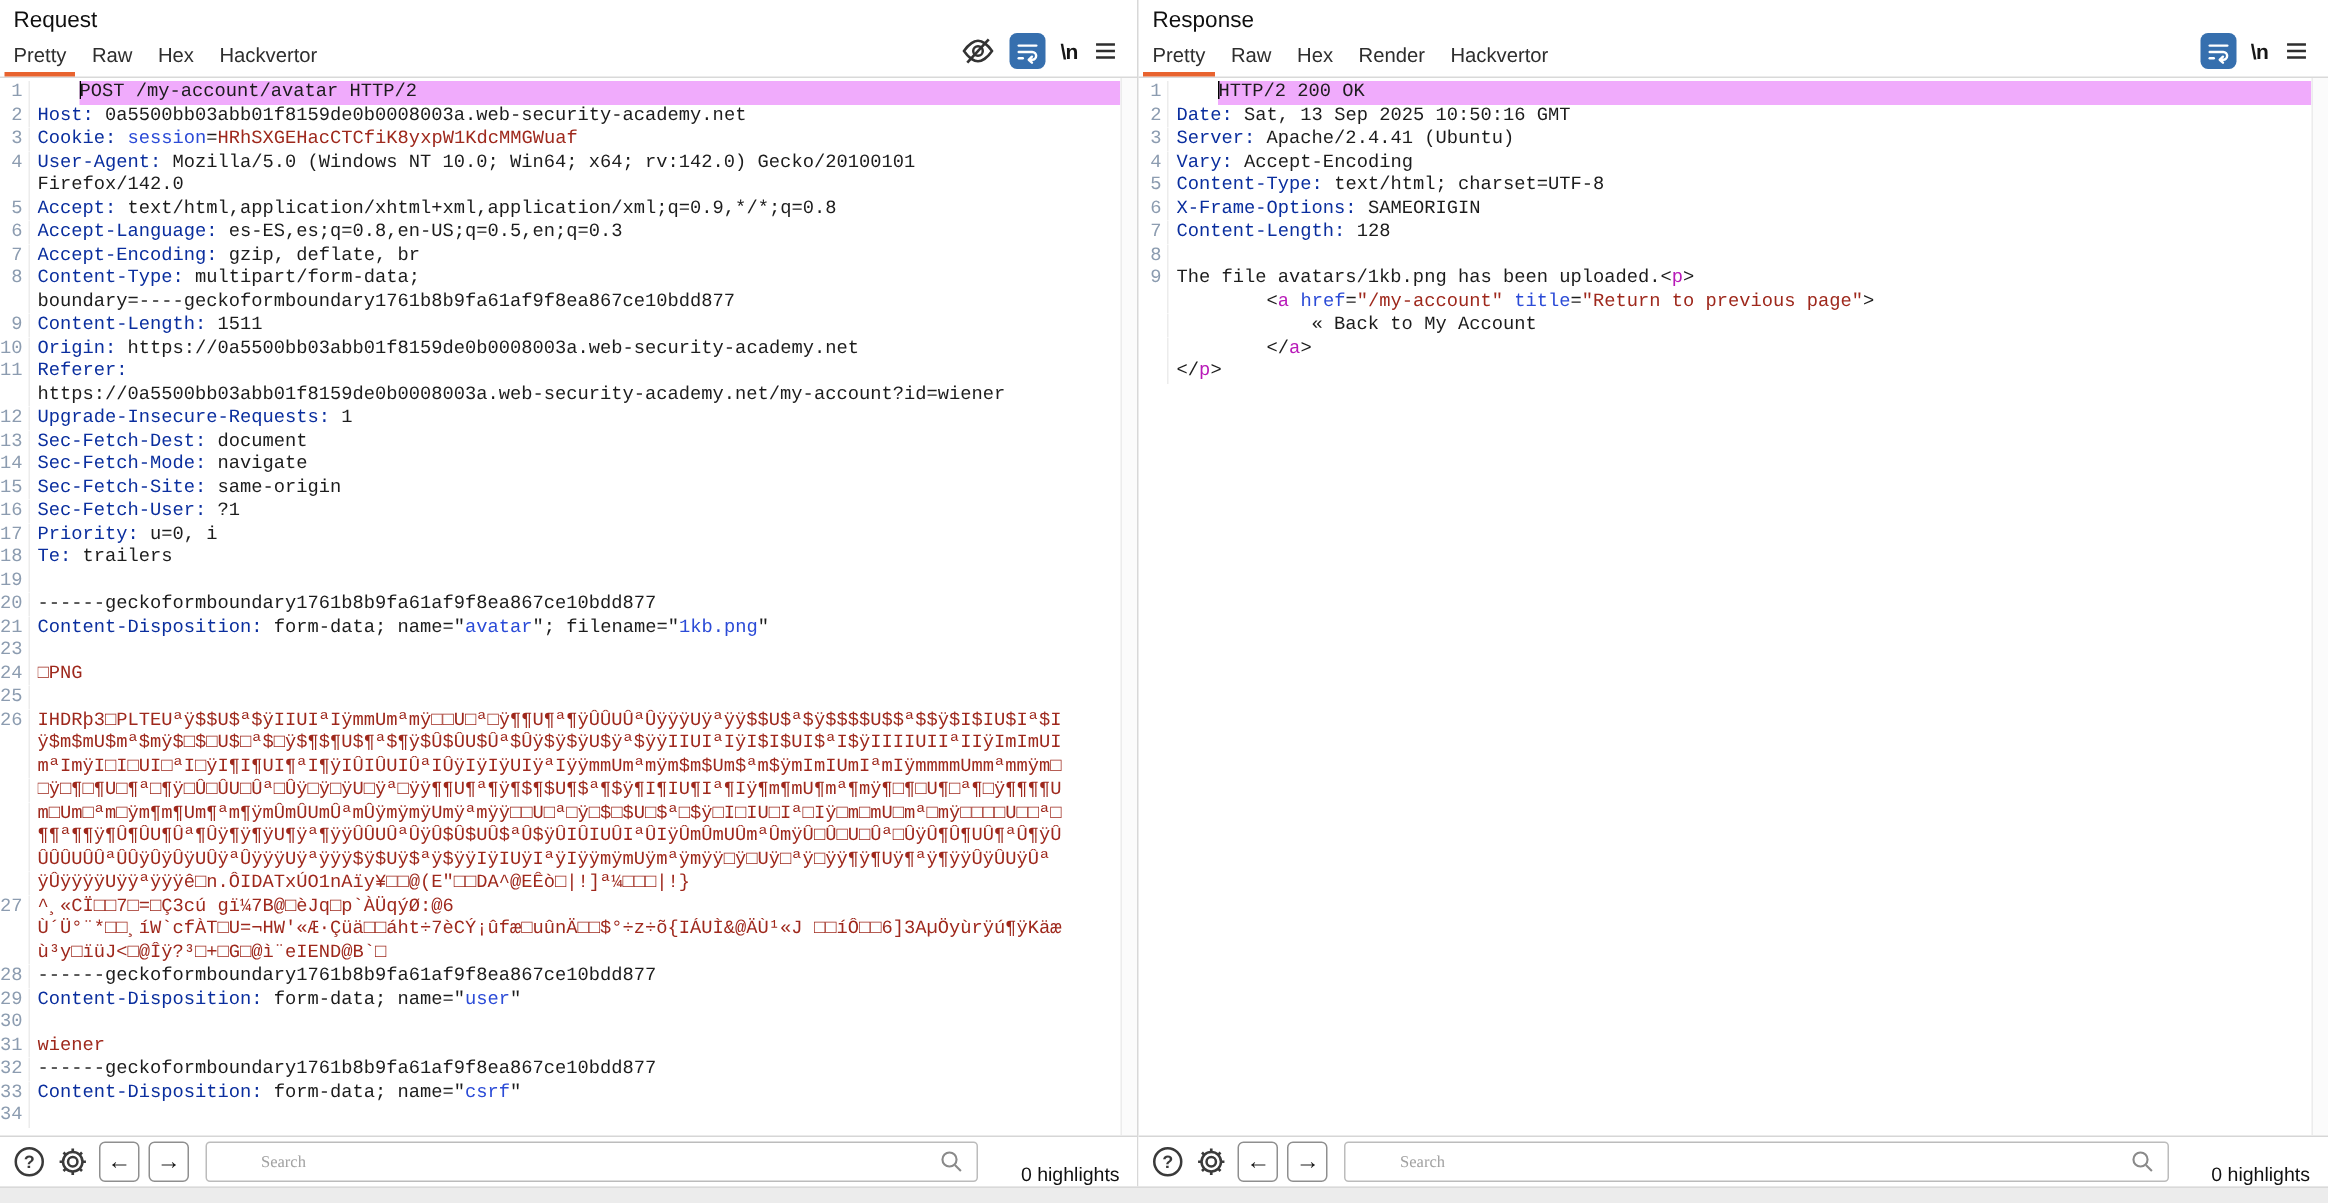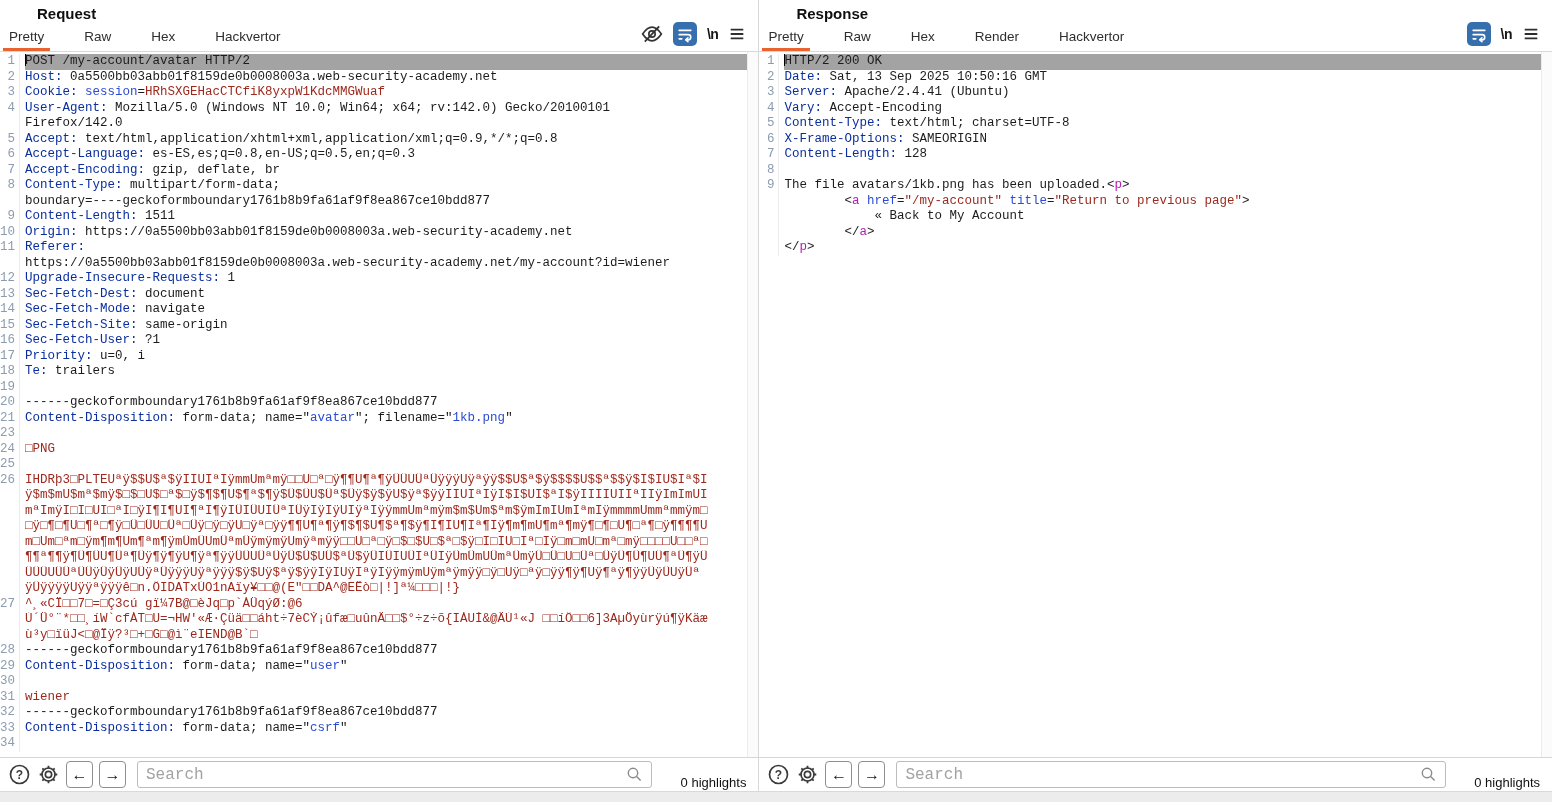--- a/index.html
+++ b/index.html
@@ -2,48 +2,48 @@
 <html style="--accent: #e8632f; --wrapblue: #366fae; --hdr: #0a2e9e; --prm: #2b4bd7; --val: #9e281c; --tag: #b819b8;"><head>
 <meta charset="utf-8">
 <style>
   * { box-sizing: border-box; margin: 0; padding: 0; }
   html,body { background:#fff; }
   body { font-family:"Liberation Sans", sans-serif; }
   .app { width:1552px; height:802px; display:flex; flex-direction:column; background:#fff; overflow:hidden; position:relative; }
   .panels { display:flex; flex:1; min-height:0; }
   .panel { width:776px; display:flex; flex-direction:column; min-width:0; background:#fff; }
   .panel.response { width:812px; border-left:1px solid #d8d8d8; }
-  .panel-title { font-weight:bold; font-size:15px; color:#0f0f0f; padding:5px 0 2px 9px; height:25px;margin-left:28px; }
+  .panel-title { font-weight:normal; font-size:15px; color:#0f0f0f; padding:5px 0 2px 9px; height:25px; }
   .tabbar { display:flex; align-items:flex-end; justify-content:space-between; border-bottom:1px solid #d9d9d9; height:27px; padding:0 12px 0 3px; }
-  .tabs { display:flex; gap:28px; align-items:flex-end; height:100%; }
+  .tabs { display:flex; gap:5px; align-items:flex-end; height:100%; }
   .tab { font-size:13.5px; color:#2e2e2e; padding:0 6px 7px 6px; cursor:default; }
   .tab.active { padding-bottom:4px; border-bottom:3px solid var(--accent, #e8632f); }
   .tab-icons { display:flex; align-items:center; gap:10px; padding-bottom:5px; }
   .icon-btn { display:flex; align-items:center; justify-content:center; }
   .wrap-btn { width:24px; height:24px; border-radius:5px; background:var(--wrapblue, #366fae); }
   .nl-label { font-size:14px; font-weight:bold; color:#161616; font-family:"Liberation Sans",sans-serif; letter-spacing:-0.5px; }
   .editor { flex:1; min-height:0; display:flex; overflow:hidden; }
   .rows { flex:1; min-width:0; overflow:hidden; padding-top:2px;
           font-family:"Liberation Mono","DejaVu Sans Mono",monospace; font-size:12.5px; line-height:15.5px; }
   .row { display:flex; height:15.5px; white-space:pre; overflow:hidden; }
   .ln { flex:none; width:20px; text-align:right; color:#8c9cb0; border-right:1px solid #ececec; padding-right:4px; margin-right:5px; }
   .code { flex:1; min-width:0; color:#1c1c1c; overflow:hidden; }
-  .row.hl .code { background:#a3a3a3; }
+  .row.hl .code { background:#f0abfc;margin-left:28px; }
   .s-k { color:#1c1c1c; }
   .s-h { color:var(--hdr, #0a2e9e); }
   .s-p { color:var(--prm, #2b4bd7); }
   .s-v { color:var(--val, #9e281c); }
   .s-t { color:var(--tag, #b819b8); }
   .caret { display:inline-block; width:0; height:12px; border-left:1.5px solid #000; vertical-align:-2px; margin-right:-1px; }
   .vscroll { flex:none; width:11px; background:#fbfbfb; border-left:1px solid #ececec; }
   .searchbar { height:34px; border-top:1px solid #d6d6d6; background:#fff; display:flex; align-items:center; padding:0 12px 0 8px; gap:6px; }
   .round-icon { color:#3a3a3a; display:flex; align-items:center; }
   .nav-btn { width:27px; height:27px; border:1px solid #8f8f8f; border-radius:4px; background:#fff; display:flex; align-items:center; justify-content:center; font-size:16px; color:#1a1a1a; }
   .search-field { flex:1; height:27px; border:1px solid #bcbcbc; border-radius:3px; background:#fff; display:flex; align-items:center; padding:0 8px; margin-left:5px; }
-  .search-field input { flex:1; border:none; outline:none; font-size:16px; color:#222; background:transparent; font-family:Liberation Mono, monospace; }
+  .search-field input { flex:1; border:none; outline:none; font-size:11px; color:#222; background:transparent; font-family:Liberation Serif, serif;margin-left:28px; }
   .search-field input::placeholder { color:#a2a2a2; }
   .highlights { flex:none; width:88px; text-align:right; font-size:13px; color:#101010; white-space:nowrap;margin-top:15px; }
   .bottom-strip { height:11px; background:#ececec; border-top:1px solid #d9d9d9; }
   svg { display:block; }
 </style>
 </head>
 <body>
 
 <div class="app">
   <div class="panels">

